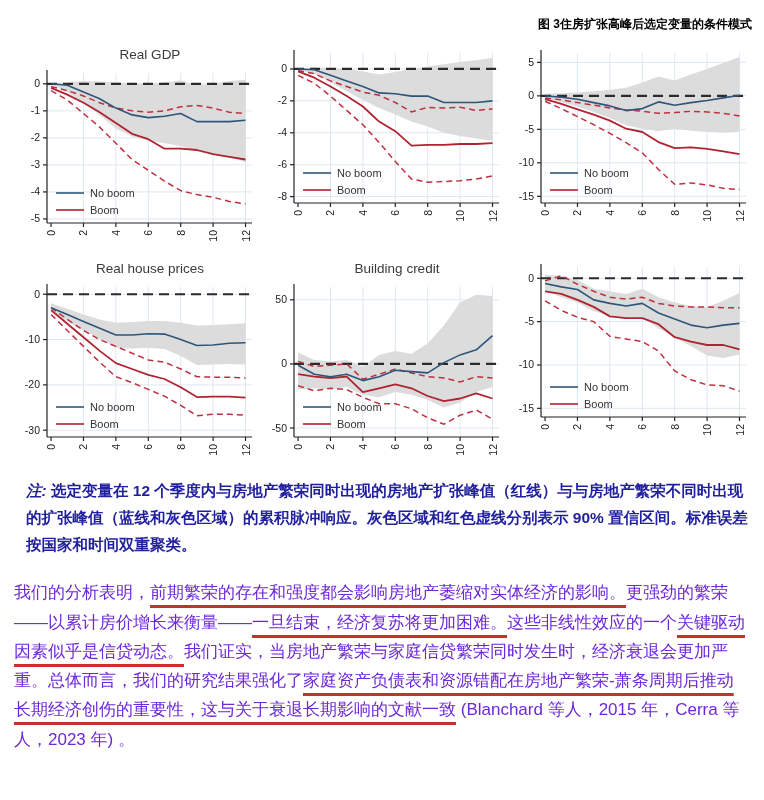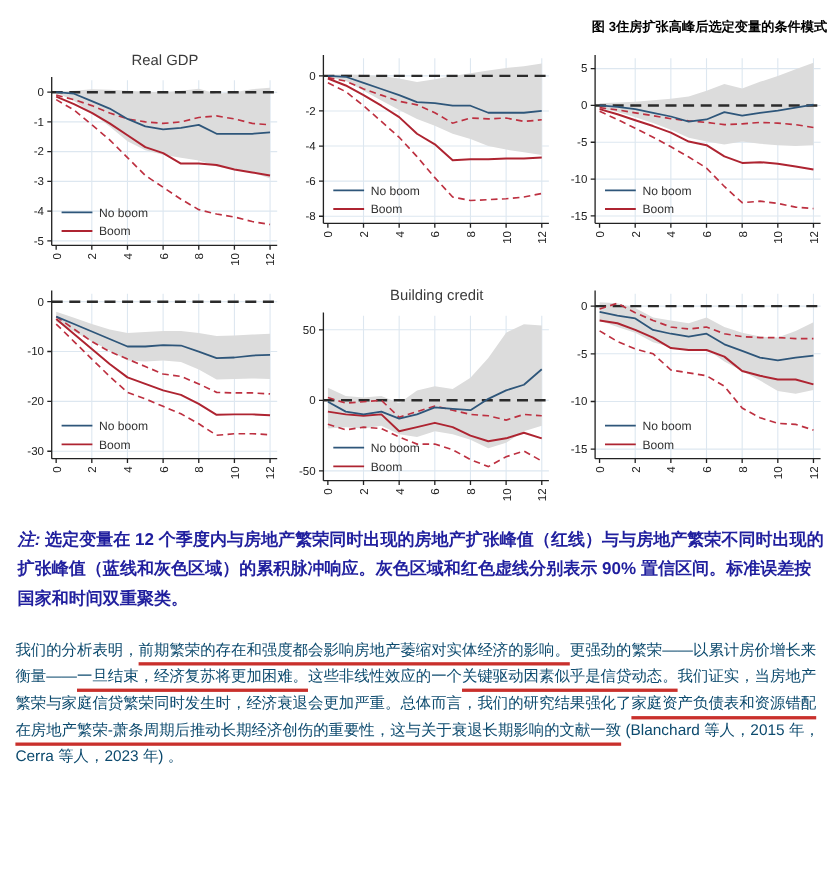--- a/index.html
+++ b/index.html
@@ -19,30 +19,30 @@
     margin-left:0px;
   }
   .panel { width:246px; }
   .panel-title {
     text-align:center; padding-left:30px;
     font-size:13.5px; color:#3a3a3a; height:20px; line-height:20px;
   }
   .panel-plot { width:246px; height:186px; }
 
   .note {
-    margin:12px 2px 0 4px;
+    margin:12px 2px 0 14px;
     color:#201f9e; font-weight:bold;
     font-size:15.5px; line-height:1.75;
   }
   .note .note-label { font-style:italic; }
 
   .para {
     margin:20px 2px 0 2px;
-    font-size:14px; line-height:1.72;
-    color:#0c4a6e;
+    font-size:17px; line-height:1.72;
+    color:#6d28d9;
   }
   .u-red {
     text-decoration:underline;
     text-decoration-color:#c9302c;
     text-decoration-thickness:2.5px;
     text-underline-offset:7px;
   }
 </style>
 </head>
 <body>
@@ -213,20 +213,21 @@
             <g>
               <line x1="44" y1="128" x2="72" y2="128" stroke="#2e567a" stroke-width="1.6"></line>
               <text x="78" y="132" font-size="11" fill="#333333">No boom</text>
               <line x1="44" y1="145" x2="72" y2="145" stroke="#ae2431" stroke-width="1.6"></line>
               <text x="78" y="149" font-size="11" fill="#333333">Boom</text>
             </g>
           </svg></div>
     </div>
 
     <div class="panel">
+      <div class="panel-title">Real house prices</div>
       <div class="panel-plot"><svg width="246" height="186" font-family="Liberation Sans, sans-serif">
             <line x1="71.46245059288538" y1="8" x2="71.46245059288538" y2="158" stroke="#dde7f0" stroke-width="1"></line>
             <line x1="103.87351778656127" y1="8" x2="103.87351778656127" y2="158" stroke="#dde7f0" stroke-width="1"></line>
             <line x1="136.28458498023716" y1="8" x2="136.28458498023716" y2="158" stroke="#dde7f0" stroke-width="1"></line>
             <line x1="168.69565217391303" y1="8" x2="168.69565217391303" y2="158" stroke="#dde7f0" stroke-width="1"></line>
             <line x1="201.10671936758894" y1="8" x2="201.10671936758894" y2="158" stroke="#dde7f0" stroke-width="1"></line>
             <line x1="233.5177865612648" y1="8" x2="233.5177865612648" y2="158" stroke="#dde7f0" stroke-width="1"></line>
             <line x1="35" y1="15.250755287009063" x2="240" y2="15.250755287009063" stroke="#dde7f0" stroke-width="1"></line>
             <line x1="35" y1="60.567975830815705" x2="240" y2="60.567975830815705" stroke="#dde7f0" stroke-width="1"></line>
             <line x1="35" y1="105.88519637462235" x2="240" y2="105.88519637462235" stroke="#dde7f0" stroke-width="1"></line>

